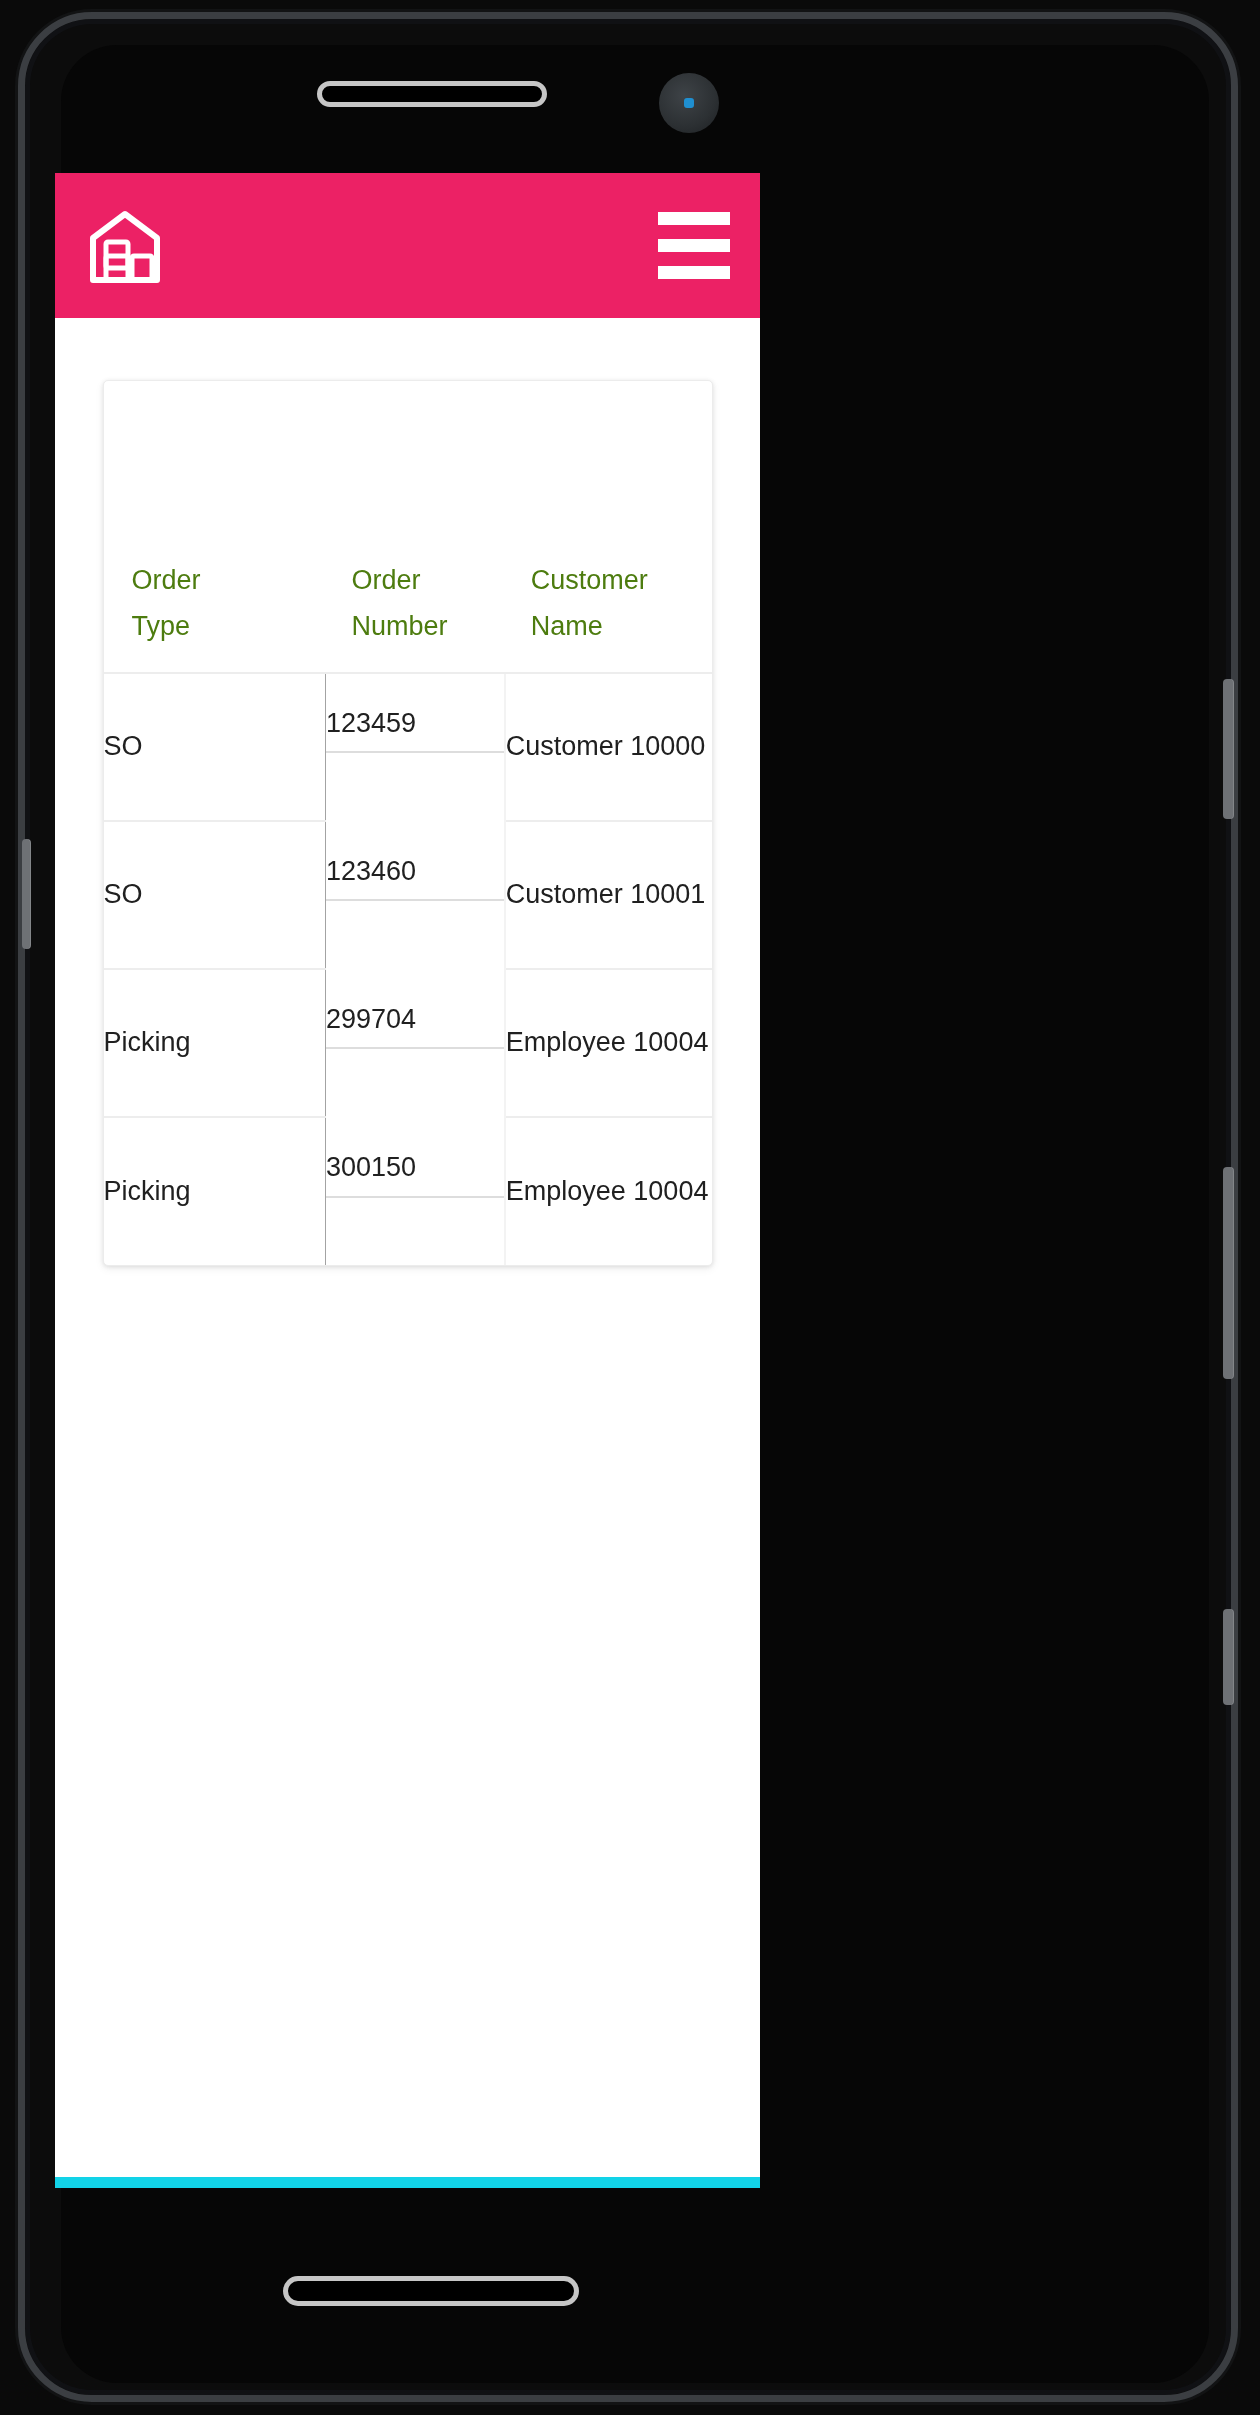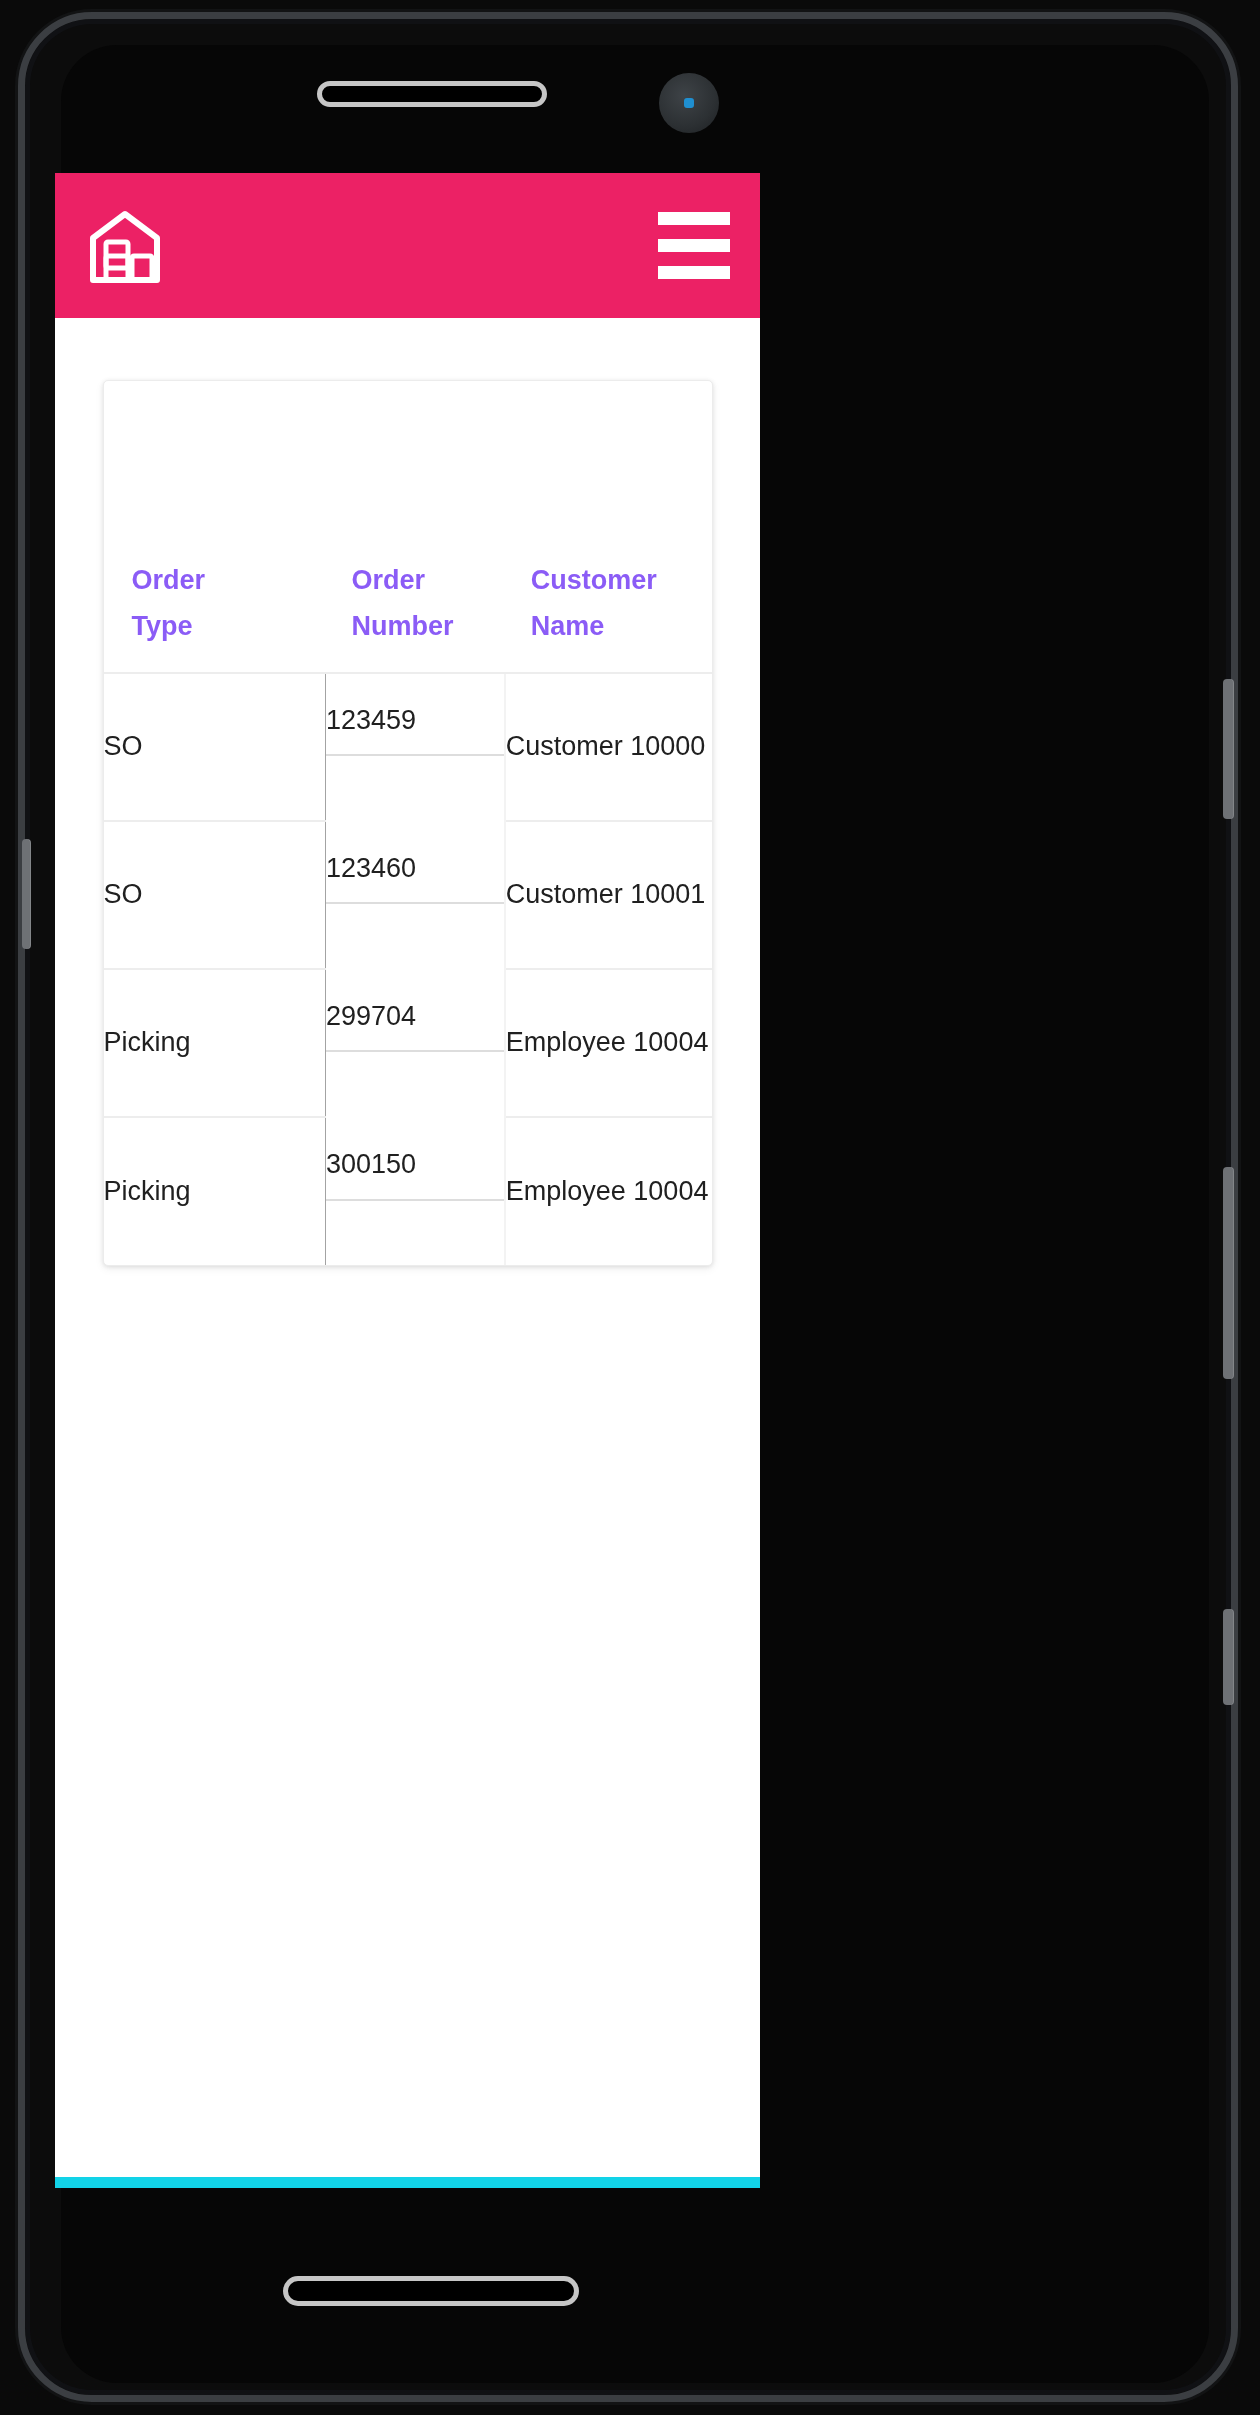--- a/index.html
+++ b/index.html
@@ -155,22 +155,22 @@
     vertical-align: middle;
     padding: 0;
   }
   .col-type   { width: 36.5%; }
   .col-num    { width: 29.5%; }
   .col-cust   { width: 34%;   }
 
   table.tasks thead th {
     text-align: left;
     font-size: 27px;
-    font-weight: 700;
-    color: #8b5cf6;
+    font-weight: 400;
+    color: #4d7c0f;
     line-height: 1.72;
     padding: 4px 0 22px 28px;
     border-bottom: 2px solid #ededed;
     background: #fff;
   }
   table.tasks thead th.col-num  { padding-left: 26px; }
   table.tasks thead th.col-cust { padding-left: 26px; }
 
   table.tasks tbody td {
     font-size: 27px;
@@ -192,21 +192,21 @@
     border-right: 2px solid #f3f3f3;
     border-bottom-color: transparent !important;
   }
   td.cell-cust {
     padding-left: 26px;
     padding-right: 10px;
   }
 
   .num-field {
     display: block;
-    padding-bottom: 18px;
+    padding-bottom: 12px;
     border-bottom: 2px solid #dddddd;
     width: 100%;
     color: #202020;
     font-size: 27px;
     line-height: 1.2;
     margin-bottom: 34px;
   }
 
   
   .accent-bar {

